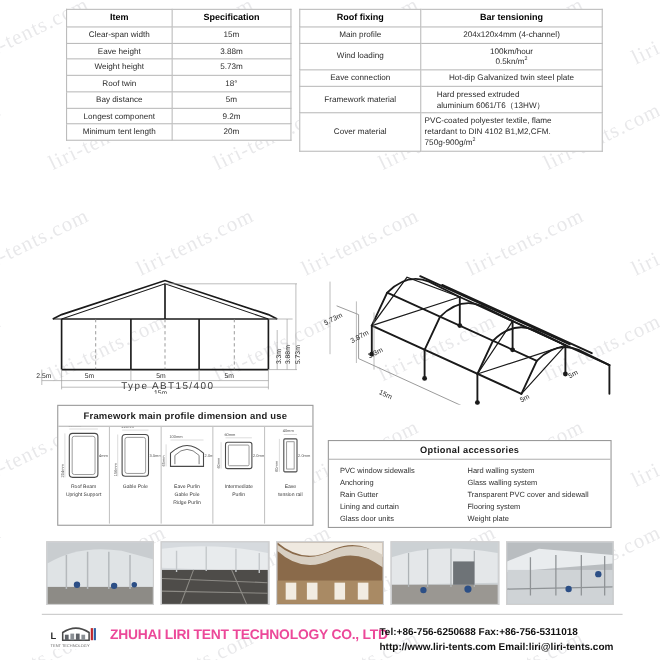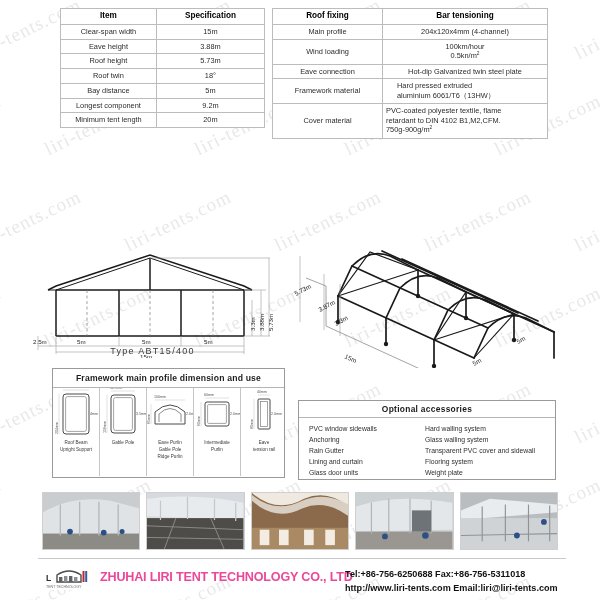--- a/index.html
+++ b/index.html
@@ -175,21 +175,21 @@
         </tr>
         <tr>
           <td class="lcol">Clear-span width</td>
           <td>15m</td>
         </tr>
         <tr>
           <td class="lcol">Eave height</td>
           <td>3.88m</td>
         </tr>
         <tr>
-          <td class="lcol">Roof height</td>
+          <td class="lcol">Weight height</td>
           <td>5.73m</td>
         </tr>
         <tr>
           <td class="lcol">Roof twin</td>
           <td>18°</td>
         </tr>
         <tr>
           <td class="lcol">Bay distance</td>
           <td>5m</td>
         </tr>

